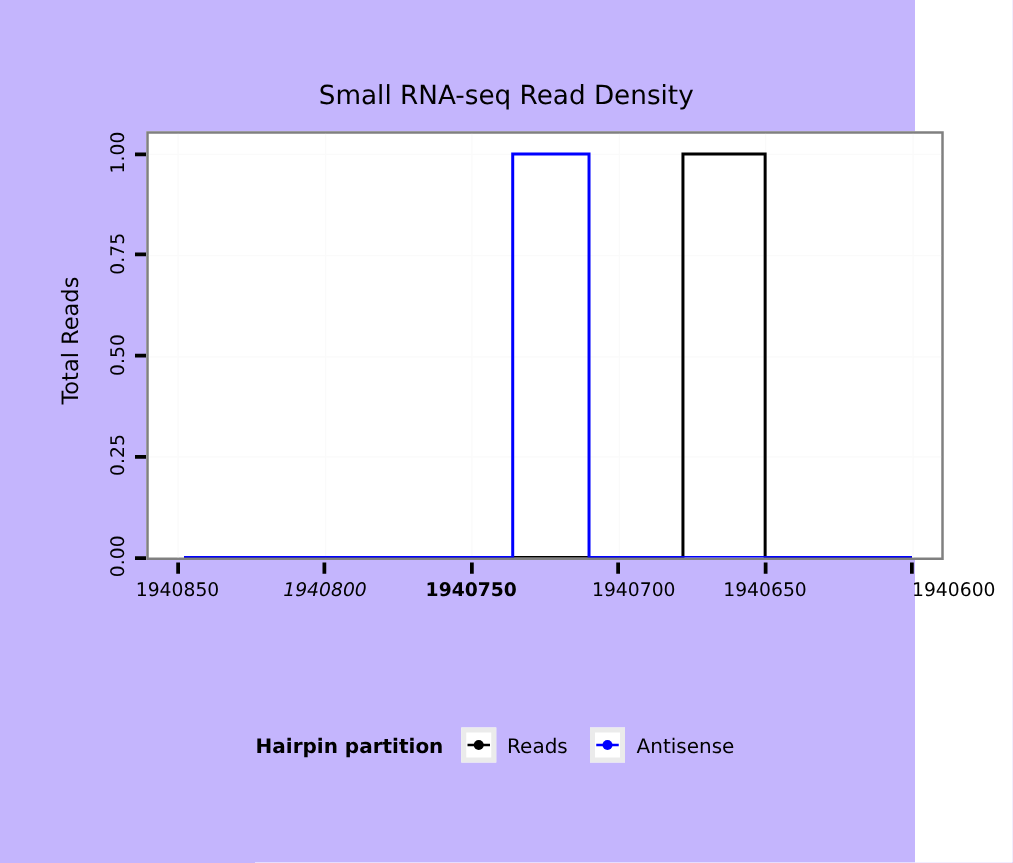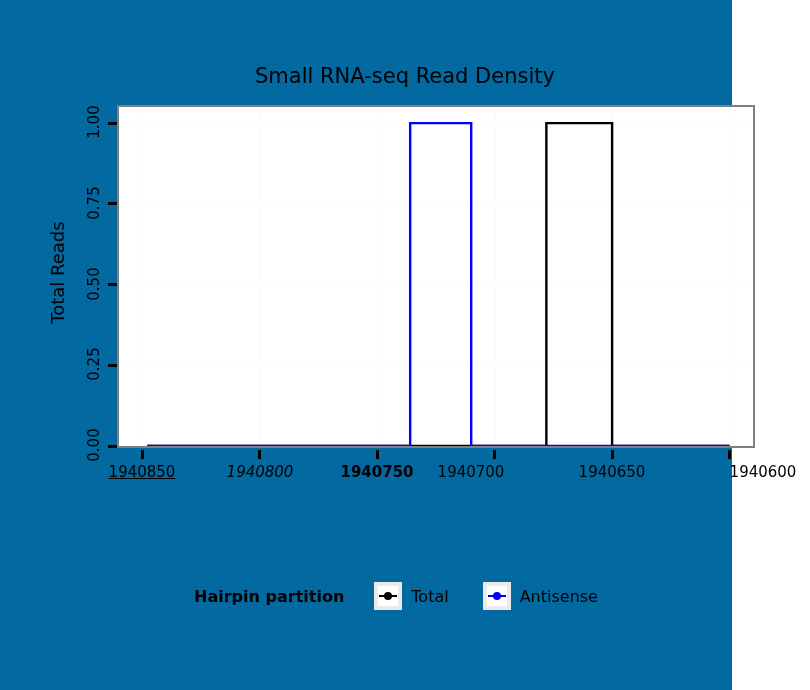--- a/index.html
+++ b/index.html
@@ -14,21 +14,21 @@
     position: relative;
     font-family: "DejaVu Sans", "Liberation Sans", sans-serif;
     overflow: hidden;
   }
 
   #figure {
     position: absolute;
     left: 0; top: 0;
     width: 732px;
     height: 690px;
-    background: #0369a1;
+    background: #c4b5fd;
   }
 
   
   .chart-title {
     position: absolute;
     left: 0;
     top: 64px;
     width: 810px;
     text-align: center;
     font-size: 21px;
@@ -144,21 +144,21 @@
 
   
   .legend {
     position: absolute;
     left: 0;
     top: 582px;
     width: 810px;
     display: flex;
     align-items: center;
     justify-content: center;
-    gap: 16px;
+    gap: 0px;
   }
   .legend-title {
     font-size: 16px;
     font-weight: bold;
     color: #000000;
     white-space: nowrap;
     margin-right: 14px;
   }
   .legend-item {
     display: flex;
@@ -235,42 +235,42 @@
         <div class="gridline-h" style="top: 258px;"></div>
       <svg class="series-svg" id="series-svg" viewBox="0 0 634 339" preserveAspectRatio="none">
           <path d="M28.18,339.00 L427.36,339.00 L427.36,16.14 L493.11,16.14 L493.11,339.00 L610.52,339.00" fill="none" stroke="#000000" stroke-width="2.4" stroke-linecap="butt" stroke-linejoin="miter"></path>
           <path d="M28.18,339.00 L291.17,339.00 L291.17,16.14 L352.22,16.14 L352.22,339.00 L610.52,339.00" fill="none" stroke="#0000ff" stroke-width="2.4" stroke-linecap="butt" stroke-linejoin="miter"></path>
         </svg>
     </div>
   </div>
 
   <div id="x-axis">
       <div class="x-tick-mark" style="left: 141px;"></div>
-      <div class="x-tick-label" style="left: 87px; text-decoration: underline;">1940850</div>
+      <div class="x-tick-label" style="left: 87px;">1940850</div>
       <div class="x-tick-mark" style="left: 258px;"></div>
       <div class="x-tick-label" style="left: 205px; font-style: italic;">1940800</div>
       <div class="x-tick-mark" style="left: 376px;"></div>
       <div class="x-tick-label" style="left: 322px; font-weight: bold;">1940750</div>
       <div class="x-tick-mark" style="left: 493px;"></div>
-      <div class="x-tick-label" style="left: 416px;">1940700</div>
+      <div class="x-tick-label" style="left: 452px;">1940700</div>
       <div class="x-tick-mark" style="left: 611px;"></div>
       <div class="x-tick-label" style="left: 557px;">1940650</div>
       <div class="x-tick-mark" style="left: 728px;"></div>
       <div class="x-tick-label" style="left: 708px;">1940600</div>
     </div>
 
 
   <div class="legend" id="legend">
     <div class="legend-title">Hairpin partition</div>
   <div class="legend-item">
         <span class="legend-key">
           <span class="key-line" style="background: rgb(0, 0, 0);"></span>
           <span class="key-dot" style="background: rgb(0, 0, 0);"></span>
         </span>
-        <span class="legend-label">Total</span>
+        <span class="legend-label">Reads</span>
       </div>
       <div class="legend-item">
         <span class="legend-key">
           <span class="key-line" style="background: rgb(0, 0, 255);"></span>
           <span class="key-dot" style="background: rgb(0, 0, 255);"></span>
         </span>
         <span class="legend-label">Antisense</span>
       </div>
     </div>
 

